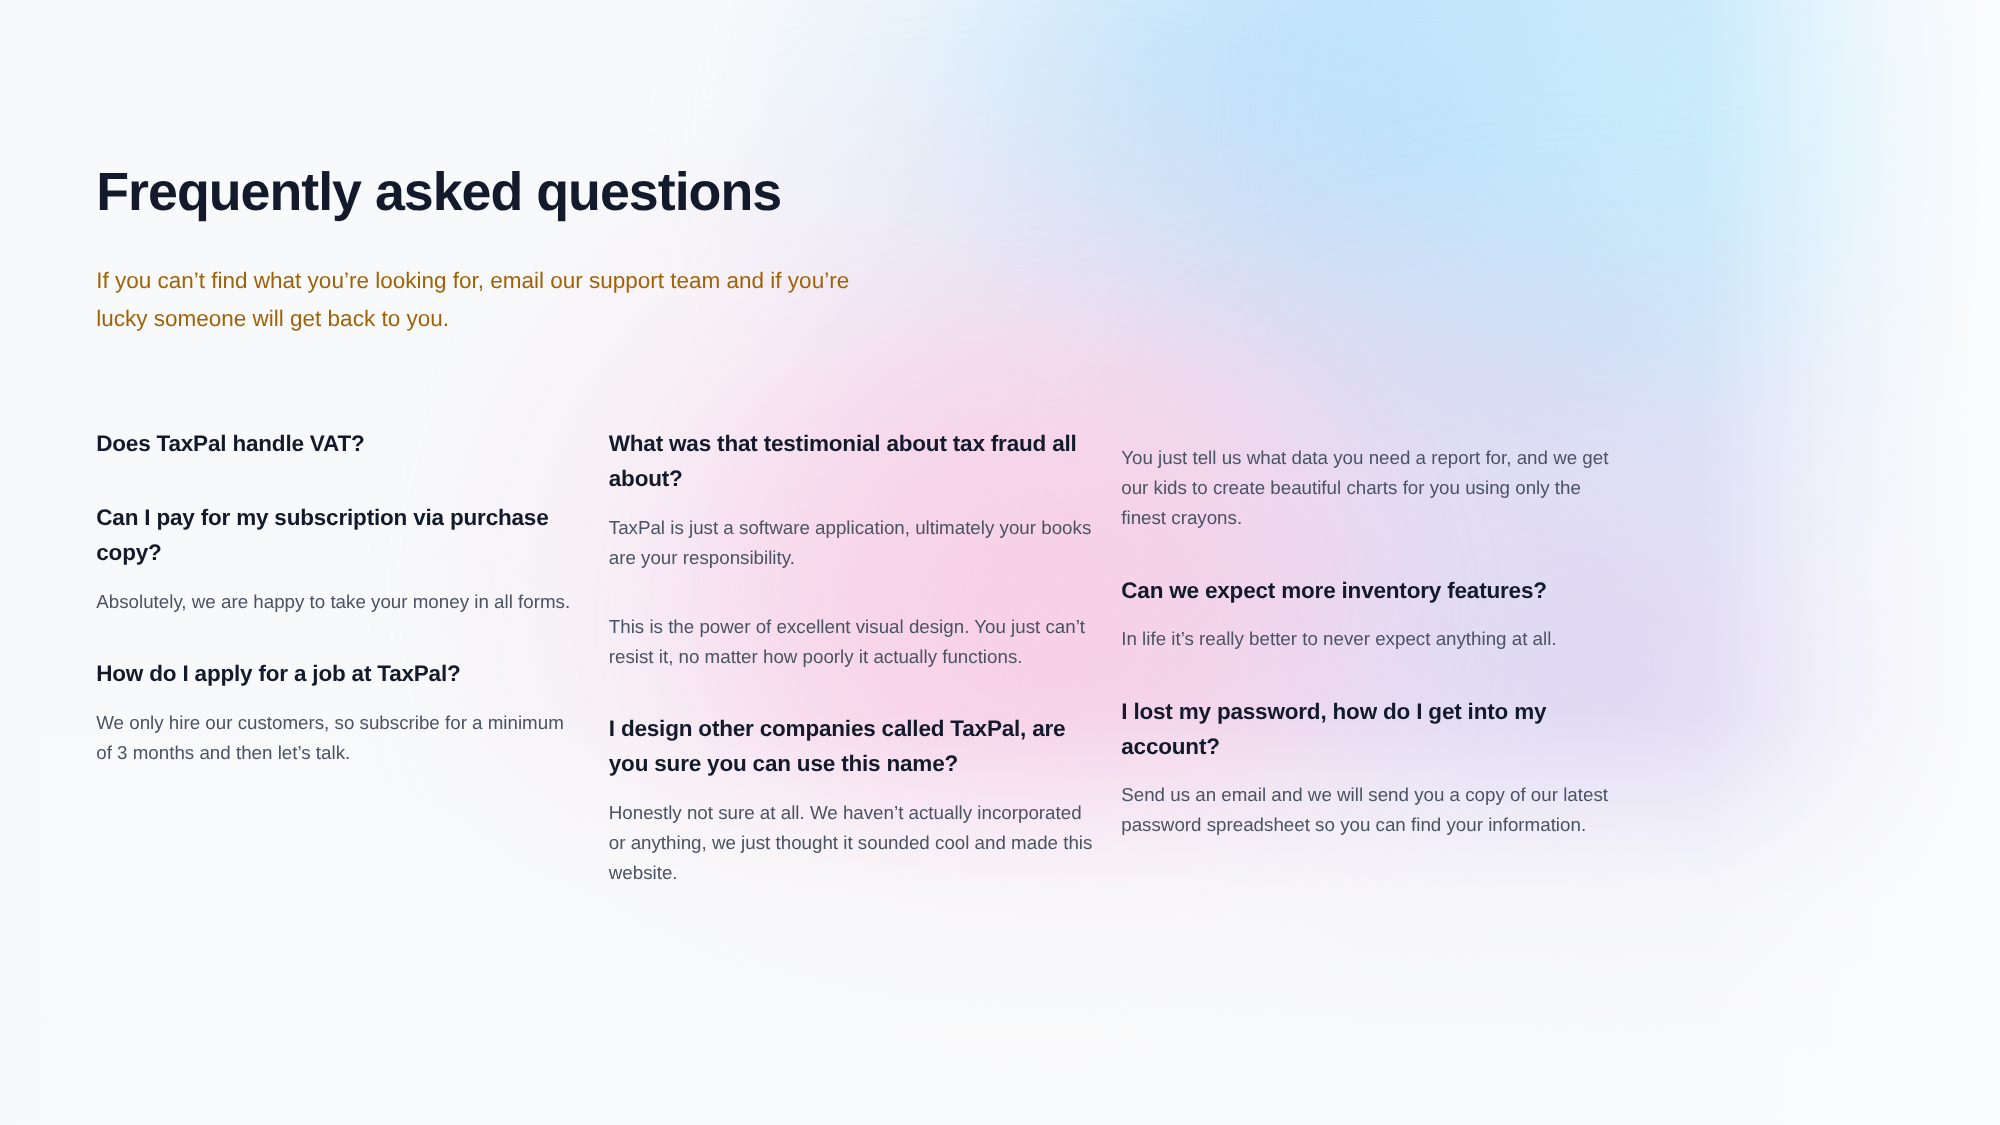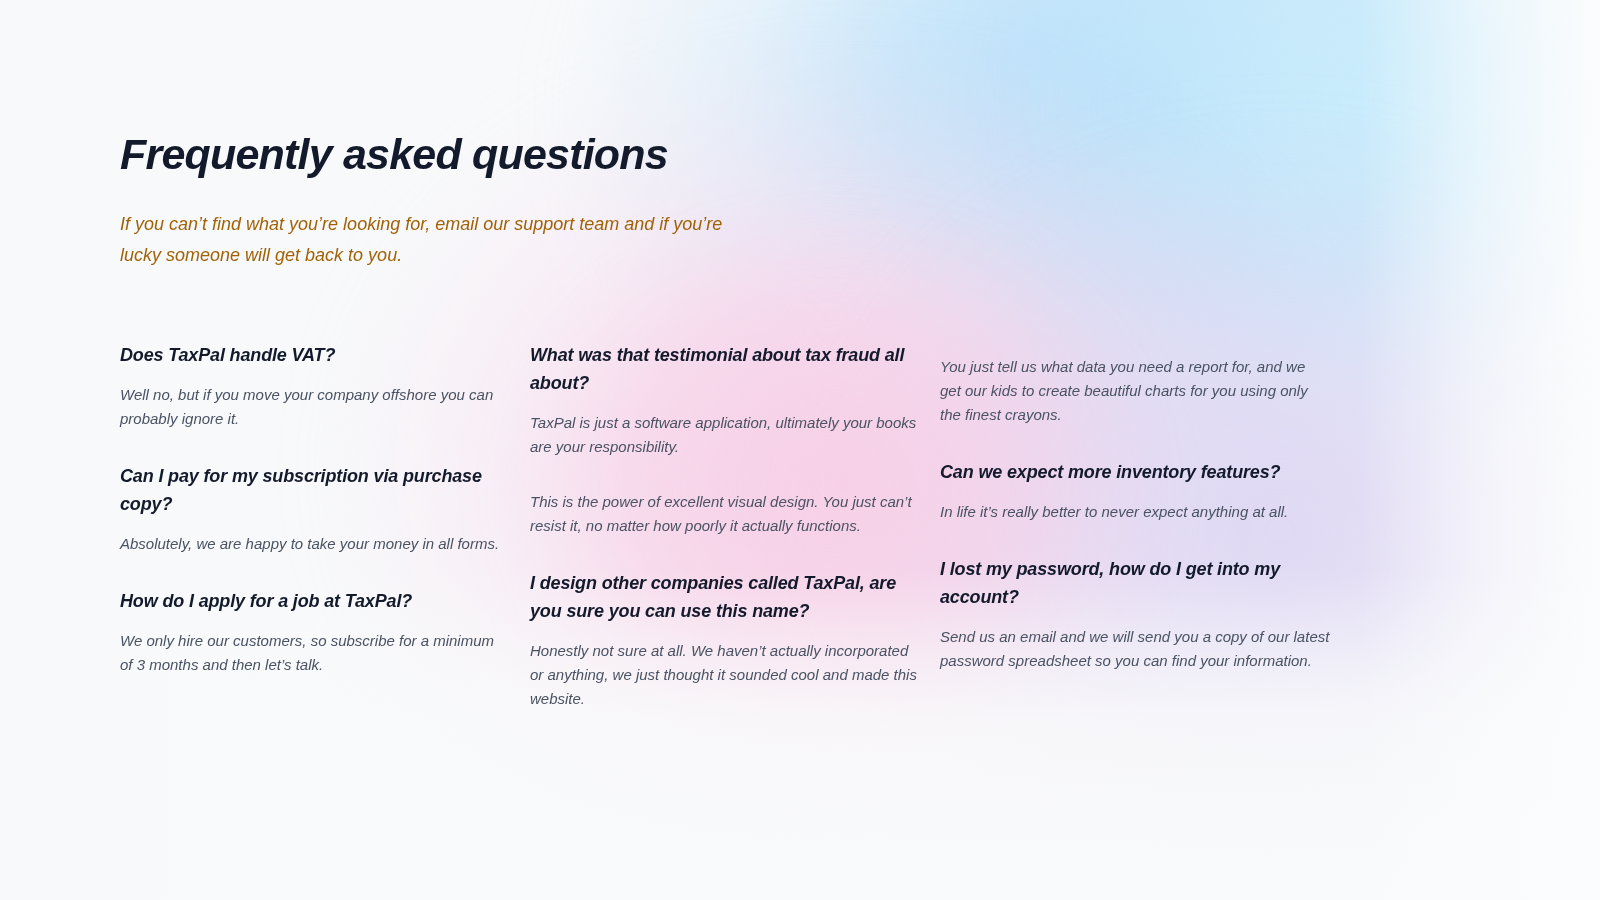--- a/index.html
+++ b/index.html
@@ -71,23 +71,22 @@
     position:absolute;
     top:0; bottom:0; right:0;
     width:240px;
     background:linear-gradient(to left, #fbfcfd 0%, rgba(251,252,253,0.55) 52%, rgba(251,252,253,0) 100%);
   }
 
   
   #content {
     position:relative;
     z-index:2;
-    padding-left:120px;
+    padding-left:77px;
     padding-right:100px;
-    font-style:italic;
   }
 
   #faq-heading {
     margin-top:128px;
     font-size:43px;
     line-height:52px;
     font-weight:700;
     letter-spacing:-0.8px;
     color:#131a2b;
   }
@@ -146,21 +145,20 @@
 
   <h1 id="faq-heading">Frequently asked questions</h1>
 
   <p id="faq-subtitle">If you can’t find what you’re looking for, email our support team and if you’re lucky someone will get back to you.</p>
 
   <div id="faq-columns">
 
     <div class="faq-column">
       <div class="faq-item">
         <h3 class="faq-question">Does TaxPal handle VAT?</h3>
-        <p class="faq-answer">Well no, but if you move your company offshore you can probably ignore it.</p>
       </div>
       <div class="faq-item">
         <h3 class="faq-question">Can I pay for my subscription via purchase copy?</h3>
         <p class="faq-answer">Absolutely, we are happy to take your money in all forms.</p>
       </div>
       <div class="faq-item">
         <h3 class="faq-question">How do I apply for a job at TaxPal?</h3>
         <p class="faq-answer">We only hire our customers, so subscribe for a minimum of 3 months and then let’s talk.</p>
       </div>
     </div>

